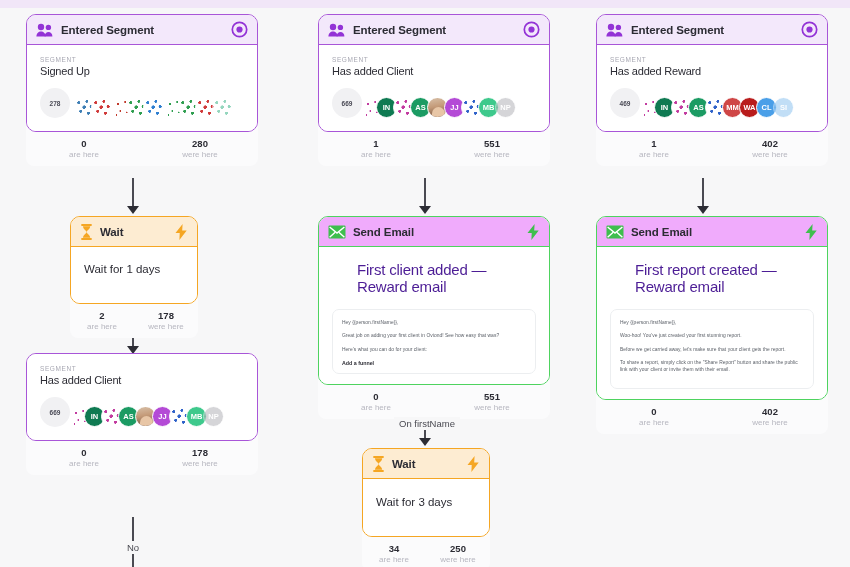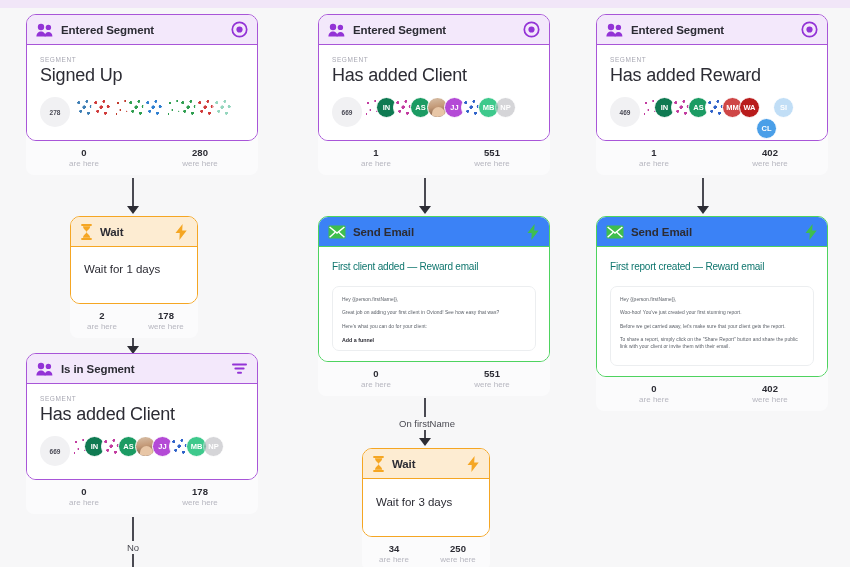--- a/index.html
+++ b/index.html
@@ -32,56 +32,57 @@
   .card.orange { border: 1.6px solid #f5a623; }
   .card.green  { border: 1.6px solid #4ed35f; }
 
   .card-head {
     display: flex; align-items: center;
     height: 30px; padding: 0 9px;
     border-bottom: 1.4px solid transparent;
   }
   .card.purple .card-head { background: #f3e8fb; border-bottom-color: #a855d8; }
   .card.orange .card-head { background: #fdecd2; border-bottom-color: #f5a623; }
-  .card.green  .card-head { background: #3b82f6; border-bottom-color: #4ed35f; }
+  .card.green  .card-head { background: #f0abfc; border-bottom-color: #4ed35f; }
 
   .head-title {
     font-size: 11.5px; font-weight: bold; color: #2c2c34;
     margin-left: 7px; letter-spacing: -0.1px;
   }
   .head-right { margin-left: auto; display: flex; align-items: center; }
 
   .card-body { padding: 11px 13px 13px 13px; background: #fff; }
 
   .seg-label {
     font-size: 6.5px; color: #a8a8b3; letter-spacing: 0.6px;
     text-transform: uppercase; margin-bottom: 2px;
   }
-  .seg-name { font-size: 18px; color: #2c2c34; letter-spacing: -0.2px; }
+  .seg-name { font-size: 11px; color: #2c2c34; letter-spacing: -0.2px; }
 
   .email-subject {
-    font-size: 10px; color: #0f766e; letter-spacing: -0.2px;
+    font-size: 15px; color: #4c1d95; letter-spacing: -0.2px;
     margin-bottom: 14px;
+    margin-left: 25px;
   }
   .wait-text { font-size: 11.5px; color: #2c2c34; padding: 4px 0 10px 0; }
 
   
   .email-preview {
     border: 1px solid #eceef0; border-radius: 7px;
     padding: 9px 9px 7px 9px; background: #fff;
   }
   .email-preview p {
     font-size: 4.9px; color: #5b6068; line-height: 1.5;
     margin-bottom: 6px; letter-spacing: 0.05px;
   }
   .email-preview p:last-of-type { margin-bottom: 7px; }
   .email-cta { font-size: 5.3px; font-weight: bold; color: #2c2c34; }
 
   
-  .avatars { display: flex; align-items: flex-start; margin-top: 11px; height: 30px; }
+  .avatars { display: flex; align-items: flex-end; margin-top: 11px; height: 30px; }
   .count-bubble {
     width: 30px; height: 30px; border-radius: 50%;
     background: #f1f1f3; display: flex; align-items: center; justify-content: center;
     font-size: 6.5px; font-weight: bold; color: #4a4a55; flex: none;
   }
   .av {
     width: 21px; height: 21px; border-radius: 50%;
     display: flex; align-items: center; justify-content: center;
     font-size: 7.5px; font-weight: bold; color: #fff;
     margin-left: -4px; flex: none; border: 1.4px solid #fff;
@@ -239,40 +240,20 @@
         <div class="stat-cap">were here</div>
       </div>
     </div>
   </div>
 
   <div class="conn" style="left:132px; top:326px; height:24px;"></div>
   <div class="arrow-head" style="left:127px; top:346px;"></div>
 
   <div class="node-wrap" style="left:26px; top:353px;">
     <div class="card purple">
-      <div class="card-head">
-        <span class="icon">
-          <svg width="18" height="14" viewBox="0 0 18 14">
-              <circle cx="5" cy="4" r="3.2" fill="#9333d6"></circle>
-              <circle cx="12.4" cy="4.4" r="2.7" fill="#9333d6"></circle>
-              <path d="M0.4 13.4c0-3 2.1-5 4.6-5s4.6 2 4.6 5z" fill="#9333d6"></path>
-              <path d="M8.6 13.4c0-2.6 1.8-4.4 3.9-4.4s3.9 1.8 3.9 4.4z" fill="#9333d6"></path>
-            </svg>
-        </span>
-        <span class="head-title">Is in Segment</span>
-        <span class="head-right">
-          <span class="icon">
-            <svg width="17" height="14" viewBox="0 0 17 14">
-                <rect x="1" y="1.4" width="15" height="2" rx="1" fill="#9333d6"></rect>
-                <rect x="3.4" y="5.6" width="10.2" height="2" rx="1" fill="#9333d6"></rect>
-                <rect x="6" y="9.8" width="5" height="2" rx="1" fill="#9333d6"></rect>
-              </svg>
-          </span>
-        </span>
-      </div>
       <div class="card-body">
         <div class="seg-label">SEGMENT</div>
         <div class="seg-name">Has added Client</div>
         <div class="avatars">
           <div class="count-bubble">669</div>
         <div class="dots" style="color: rgb(194, 59, 160);"></div>
             <div class="av" style="background: rgb(15, 122, 82);">IN</div>
             <div class="av noisy" style="color: rgb(194, 59, 160);"></div>
             <div class="av" style="background: rgb(27, 155, 99);">AS</div>
             <div class="av av-photo"></div>

